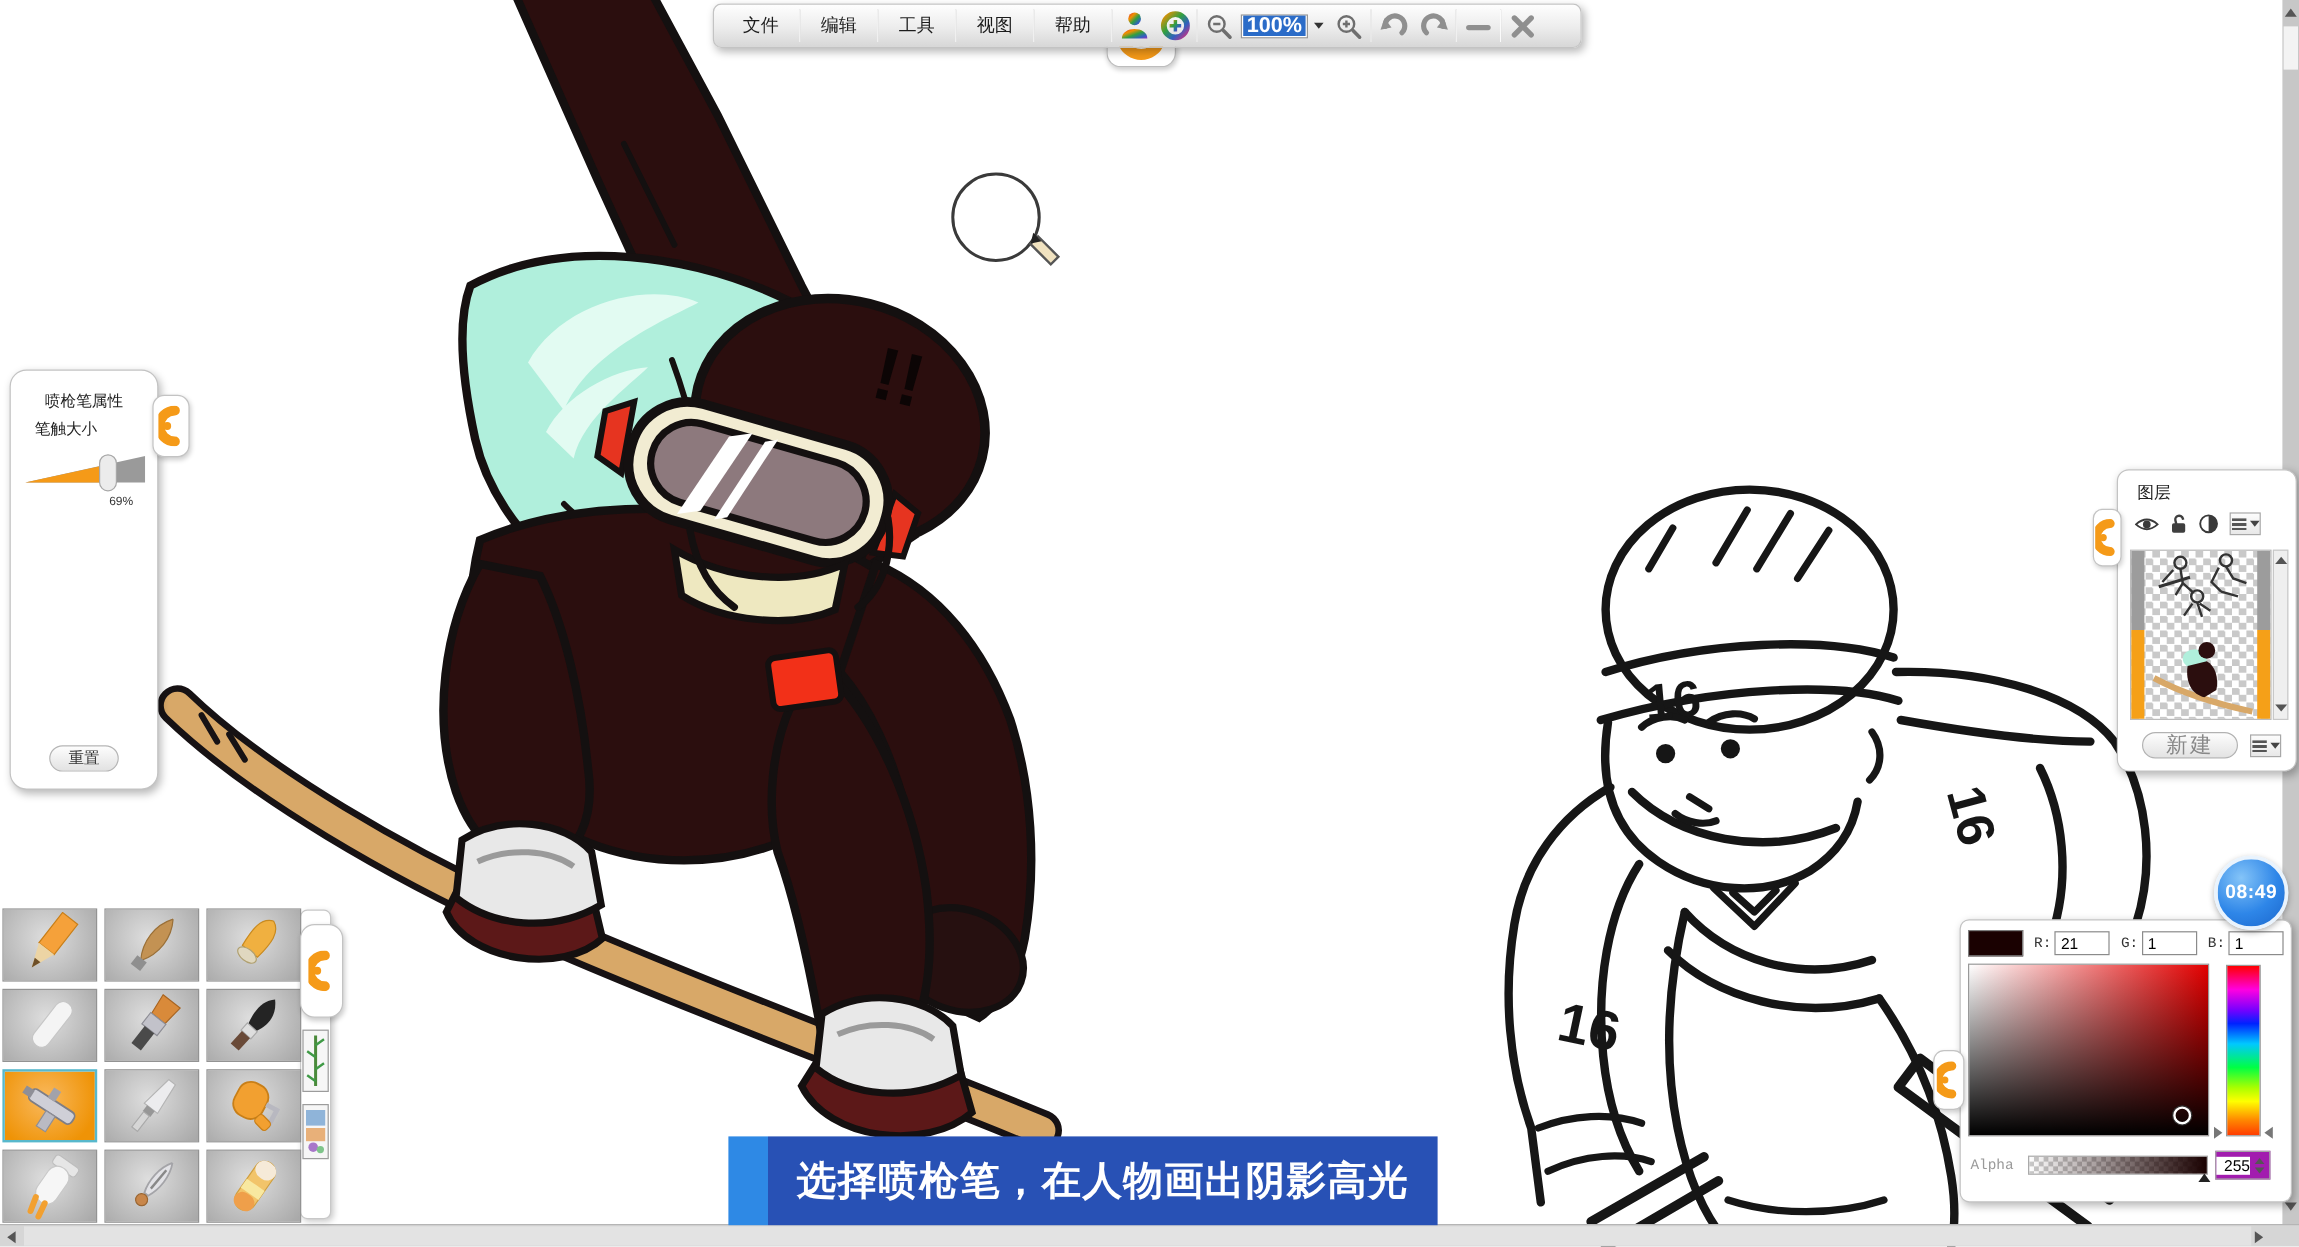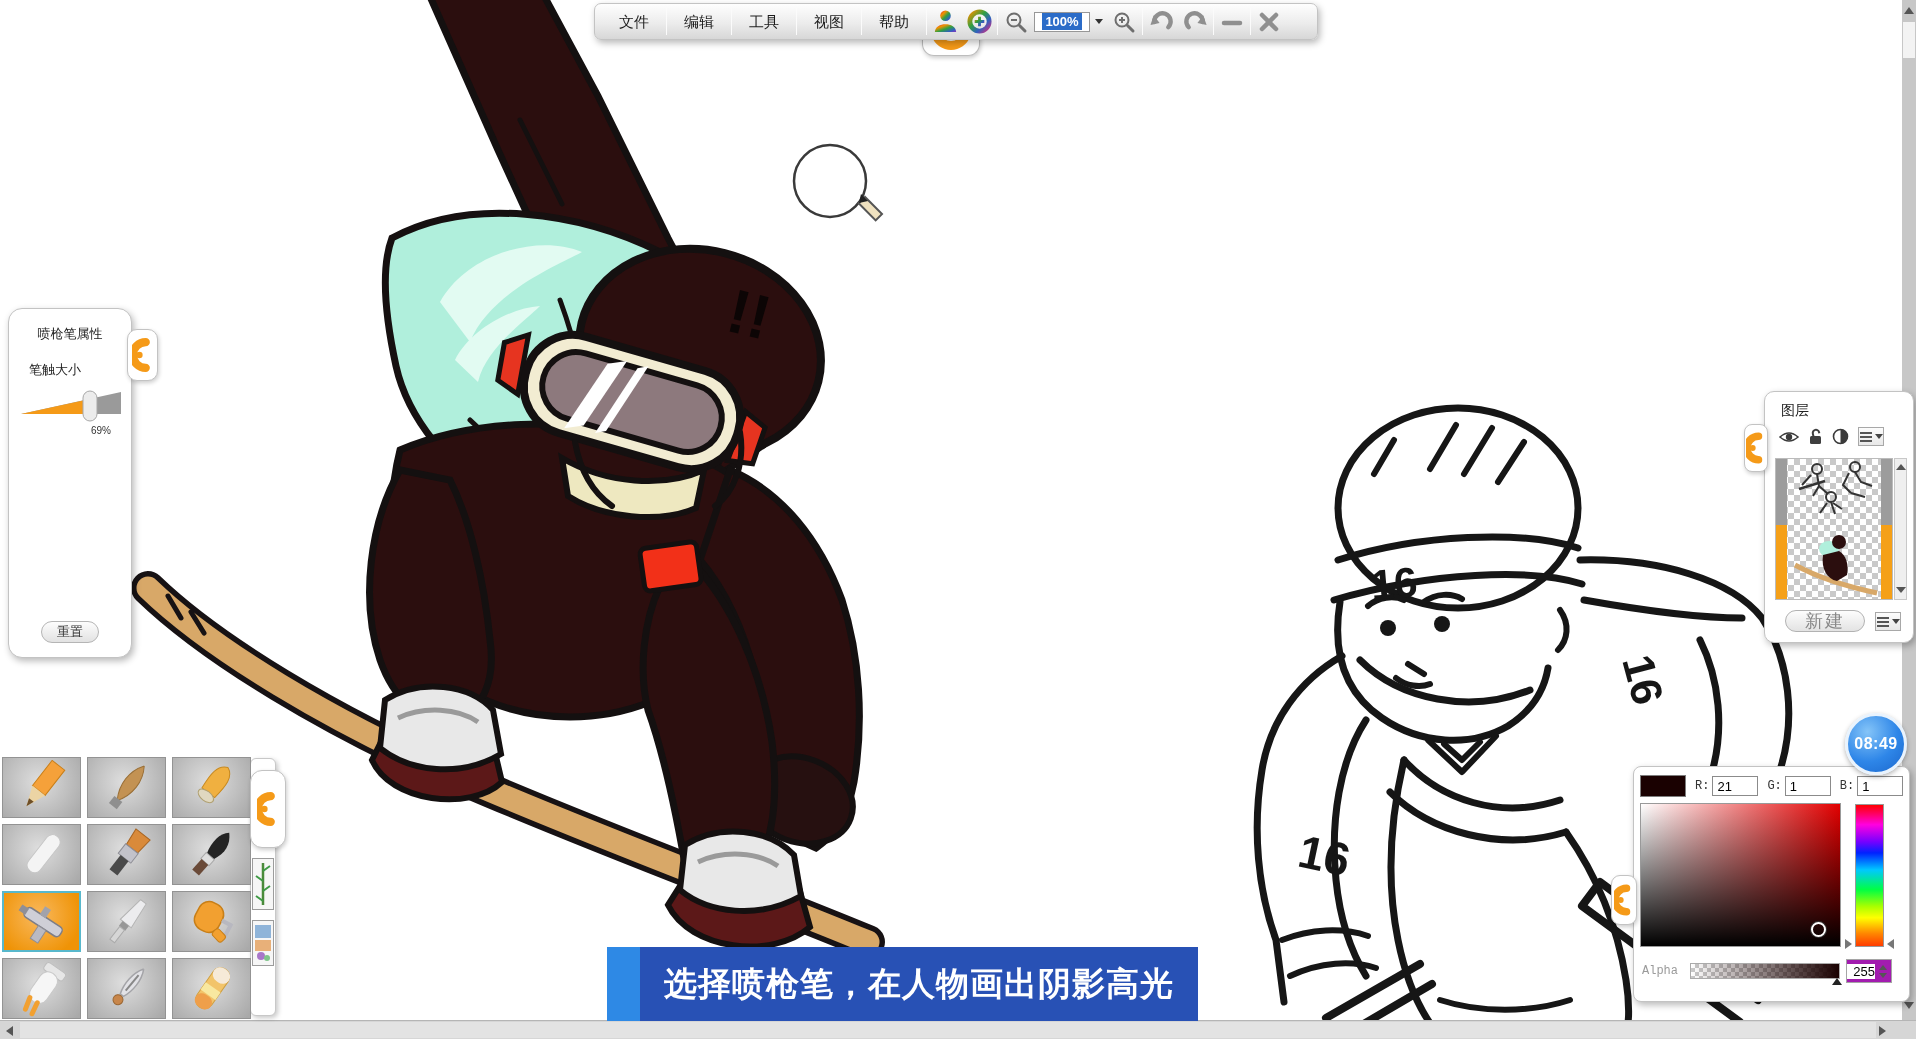--- a/index.html
+++ b/index.html
@@ -17,32 +17,32 @@
   
   #toolbar { left:594px; top:3px; width:724px; height:37px; border-radius:7px; z-index:30;
     background:linear-gradient(#fefefe,#ececec 55%,#d7d7d7); display:flex; align-items:center;
     padding:0 8px; }
   .menu-item { padding:0 16px; font-size:15px; color:#1c1c1c; height:29px; line-height:29px;
     cursor:default; white-space:nowrap; }
   .tsep { width:1px; height:27px; background:#bdbdbd; border-right:1px solid #fbfbfb; margin:0 1px; }
   .tbtn { display:flex; align-items:center; justify-content:center; width:34px; height:30px; }
   .zoombox { width:56px; height:20px; background:#fff; border:1px solid #979797; display:flex;
     align-items:center; justify-content:center; margin:0 1px; }
-  .zoombox span { background:#2b6cc8; color:#fff; font-size:13px; font-weight:bold; padding:0 3px;
+  .zoombox span { background:#2b6cc8; color:#fff; font-size:18px; font-weight:bold; padding:0 3px;
     line-height:17px; }
   .caret-down { width:0; height:0; border-left:4px solid transparent; border-right:4px solid transparent;
     border-top:5px solid #333; }
   #toolbar-tab { position:absolute; left:922px; top:26px; width:58px; height:30px; z-index:29;
     background:#fff; border:1px solid #bdbdbd; border-top:none; border-radius:0 0 12px 12px;
     box-shadow:1px 2px 4px rgba(0,0,0,.2); display:flex; align-items:flex-end; justify-content:center; }
 
   
   #props-panel { left:8px; top:308px; width:124px; height:350px; border-radius:14px; z-index:20; }
   #props-title { text-align:center; margin-top:16px; font-size:13px; color:#222; }
-  #props-size-label { margin:18px 0 0 20px; font-size:13px; color:#222; }
+  #props-size-label { margin:6px 0 0 20px; font-size:13px; color:#222; }
   #slider-wrap { position:relative; margin:10px 10px 0 12px; height:34px; }
   #props-reset { position:absolute; bottom:14px; left:50%; transform:translateX(-50%);
     width:58px; height:22px; border-radius:11px; border:1px solid #b5b5b5;
     background:linear-gradient(#fdfdfd,#e2e2e2); font-size:13px; color:#333; text-align:center;
     line-height:20px; }
   .side-tab { position:absolute; background:#fff; border:1px solid #c3c3c3;
     box-shadow:1px 2px 4px rgba(0,0,0,.2); display:flex; align-items:center; justify-content:center; }
 
   
   #brush-palette { position:absolute; left:2px; top:757px; z-index:20; display:grid;

